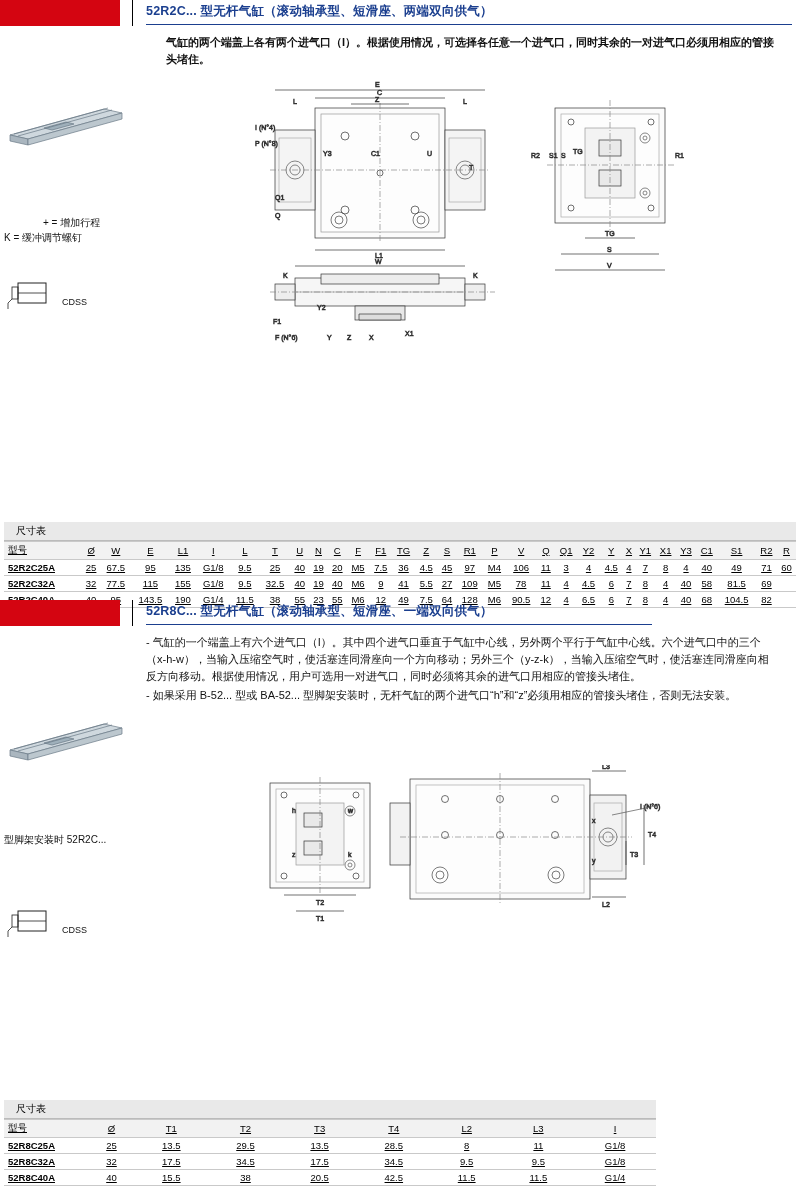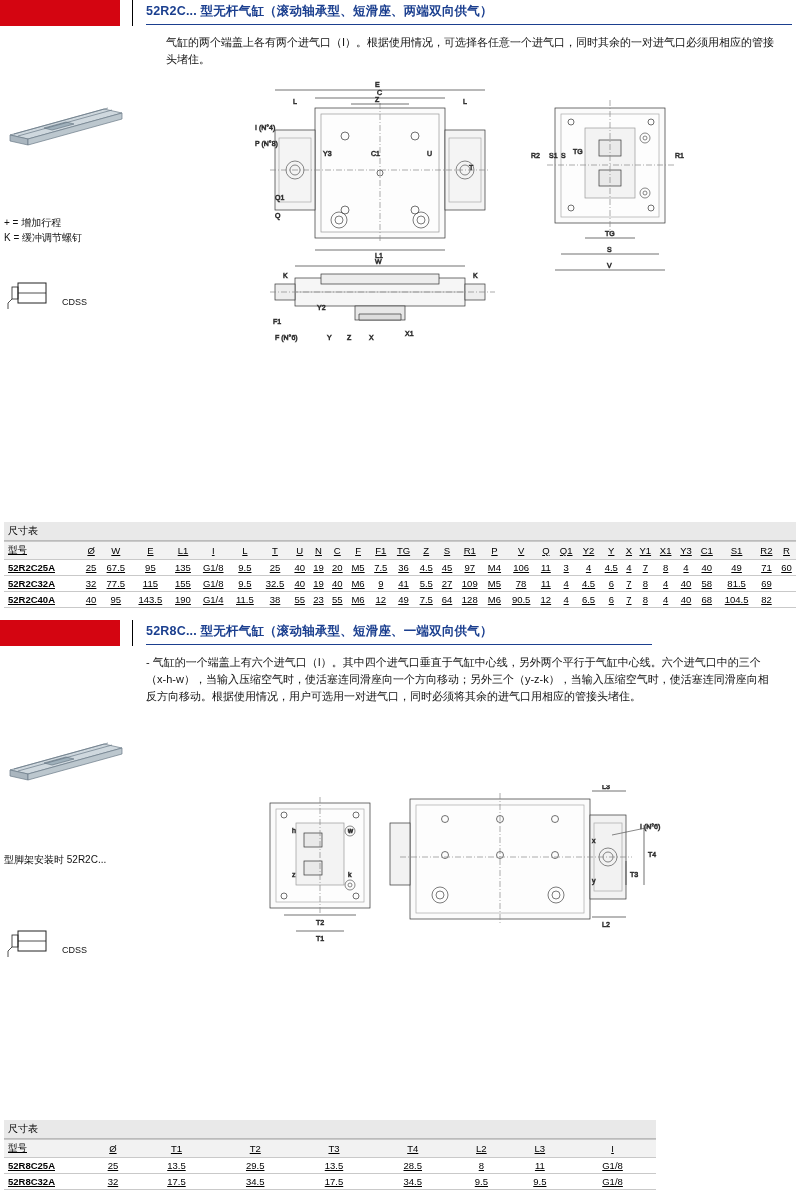--- a/index.html
+++ b/index.html
@@ -10,21 +10,21 @@
   .hdr .vline{position:absolute;left:132px;top:0;width:1px;height:26px;background:#000;}
   .hdr .title{position:absolute;left:146px;top:3px;font-size:12.5px;font-weight:bold;color:#1b3f8f;letter-spacing:0.2px;}
   .hdr .underline{position:absolute;left:146px;top:24px;right:8px;height:1px;background:#1b3f8f;}
   .intro{position:absolute;font-size:11px;line-height:1.55;color:#111;}
   .leftcol{position:absolute;left:4px;width:126px;font-size:10px;color:#111;}
   .railimg{width:122px;height:58px;}
   .smallnote{font-size:10px;line-height:1.5;}
   .sym{width:56px;height:42px;}
   .symlabel{font-size:9px;}
   .tablewrap{position:absolute;left:4px;right:4px;}
-  .tabletitle{font-size:10px;background:#e9e9e9;padding:2px 4px;border-bottom:1px solid #bbb;}
+  .tabletitle{font-size:10px;background:#e9e9e9;padding:2px 12px;border-bottom:1px solid #bbb;}
   table{border-collapse:collapse;width:100%;font-size:9.5px;text-decoration:underline;}
   th,td{border-bottom:1px solid #c9c9c9;padding:2px 1px;text-align:center;font-weight:normal;}
   thead th{background:#f2f2f2;border-top:1px solid #c9c9c9;}
   tbody td:first-child,thead th:first-child{text-align:left;padding-left:4px;font-weight:bold;}
   thead th:first-child{font-weight:normal;}
   .dwg{position:absolute;}
   .dwg svg{display:block;}
   .bulletline{margin:0 0 2px 0;}
 </style>
 </head>
@@ -32,34 +32,34 @@
 
 <div class="section">
 
   <div class="hdr">
     <div class="redbar"></div>
     <div class="vline"></div>
     <div class="title">52R2C... 型无杆气缸（滚动轴承型、短滑座、两端双向供气）</div>
     <div class="underline"></div>
   </div>
 
-  <div class="intro" style="left:166px;top:34px;width:610px;">气缸的两个端盖上各有两个进气口（I）。根据使用情况，可选择各任意一个进气口，同时其余的一对进气口必须用相应的管接头堵住。</div>
+  <div class="intro" style="left:166px;top:34px;width:610px;font-weight:bold;">气缸的两个端盖上各有两个进气口（I）。根据使用情况，可选择各任意一个进气口，同时其余的一对进气口必须用相应的管接头堵住。</div>
 
   <div class="leftcol" style="top:95px;">
     <svg class="railimg" viewBox="0 0 122 58">
       <g stroke="#6a7a86" fill="none" stroke-width="0.7">
         <polygon points="6,40 100,14 118,18 24,44" fill="#cfd8de"></polygon>
         <polygon points="6,40 6,46 24,50 24,44" fill="#aab6bf"></polygon>
         <polygon points="24,44 118,18 118,24 24,50" fill="#bcc7ce"></polygon>
         <polygon points="40,33 62,27 70,29 48,35" fill="#9fb0bb"></polygon>
         <line x1="10" y1="39" x2="104" y2="13"></line>
         <line x1="14" y1="41" x2="108" y2="15"></line>
       </g>
     </svg>
-    <div class="smallnote" style="margin-top:60px;">+ = 增加行程</div>
+    <div class="smallnote" style="margin-top:60px;margin-left:39px;">+ = 增加行程</div>
     <div class="smallnote">K = 缓冲调节螺钉</div>
     <div style="margin-top:28px;position:relative;height:50px;">
       <svg class="sym" viewBox="0 0 56 42">
         <rect x="14" y="10" width="28" height="20" fill="none" stroke="#222" stroke-width="1"></rect>
         <line x1="14" y1="20" x2="42" y2="20" stroke="#222" stroke-width="0.8"></line>
         <rect x="8" y="14" width="6" height="12" fill="none" stroke="#222" stroke-width="0.8"></rect>
         <line x1="8" y1="26" x2="4" y2="30" stroke="#222" stroke-width="0.8"></line>
         <line x1="4" y1="30" x2="4" y2="36" stroke="#222" stroke-width="0.8"></line>
       </svg>
       <span class="symlabel" style="position:absolute;left:58px;top:24px;">CDSS</span>
@@ -297,31 +297,32 @@
           <td>68</td>
           <td>104.5</td>
           <td>82</td>
           <td></td>
         </tr>
       </tbody>
     </table>
   </div>
 </div>
 
-<div class="section" style="position:absolute;left:0;top:600px;width:660px;margin-top:20px;">
+<div class="section" style="position:absolute;left:0;top:600px;width:660px;">
 
   <div class="hdr">
     <div class="redbar"></div>
     <div class="vline"></div>
     <div class="title">52R8C... 型无杆气缸（滚动轴承型、短滑座、一端双向供气）</div>
     <div class="underline"></div>
   </div>
 
   <div class="intro" style="left:146px;top:34px;width:630px;">
     <p class="bulletline">- 气缸的一个端盖上有六个进气口（I）。其中四个进气口垂直于气缸中心线，另外两个平行于气缸中心线。六个进气口中的三个（x-h-w），当输入压缩空气时，使活塞连同滑座向一个方向移动；另外三个（y-z-k），当输入压缩空气时，使活塞连同滑座向相反方向移动。根据使用情况，用户可选用一对进气口，同时必须将其余的进气口用相应的管接头堵住。</p>
+    <p class="bulletline">- 如果采用 B-52... 型或 BA-52... 型脚架安装时，无杆气缸的两个进气口“h”和“z”必须用相应的管接头堵住，否则无法安装。</p>
   </div>
 
   <div class="leftcol" style="top:110px;">
     <svg class="railimg" viewBox="0 0 122 58">
       <g stroke="#6a7a86" fill="none" stroke-width="0.7">
         <polygon points="6,40 100,14 118,18 24,44" fill="#cfd8de"></polygon>
         <polygon points="6,40 6,46 24,50 24,44" fill="#aab6bf"></polygon>
         <polygon points="24,44 118,18 118,24 24,50" fill="#bcc7ce"></polygon>
         <polygon points="40,33 62,27 70,29 48,35" fill="#9fb0bb"></polygon>
         <line x1="10" y1="39" x2="104" y2="13"></line>
@@ -436,16 +437,27 @@
           <td>52R8C32A</td>
           <td>32</td>
           <td>17.5</td>
           <td>34.5</td>
           <td>17.5</td>
           <td>34.5</td>
           <td>9.5</td>
           <td>9.5</td>
           <td>G1/8</td>
         </tr>
+        <tr>
+          <td>52R8C40A</td>
+          <td>40</td>
+          <td>15.5</td>
+          <td>38</td>
+          <td>20.5</td>
+          <td>42.5</td>
+          <td>11.5</td>
+          <td>11.5</td>
+          <td>G1/4</td>
+        </tr>
       </tbody>
     </table>
   </div>
 </div>
 
 </body></html>

